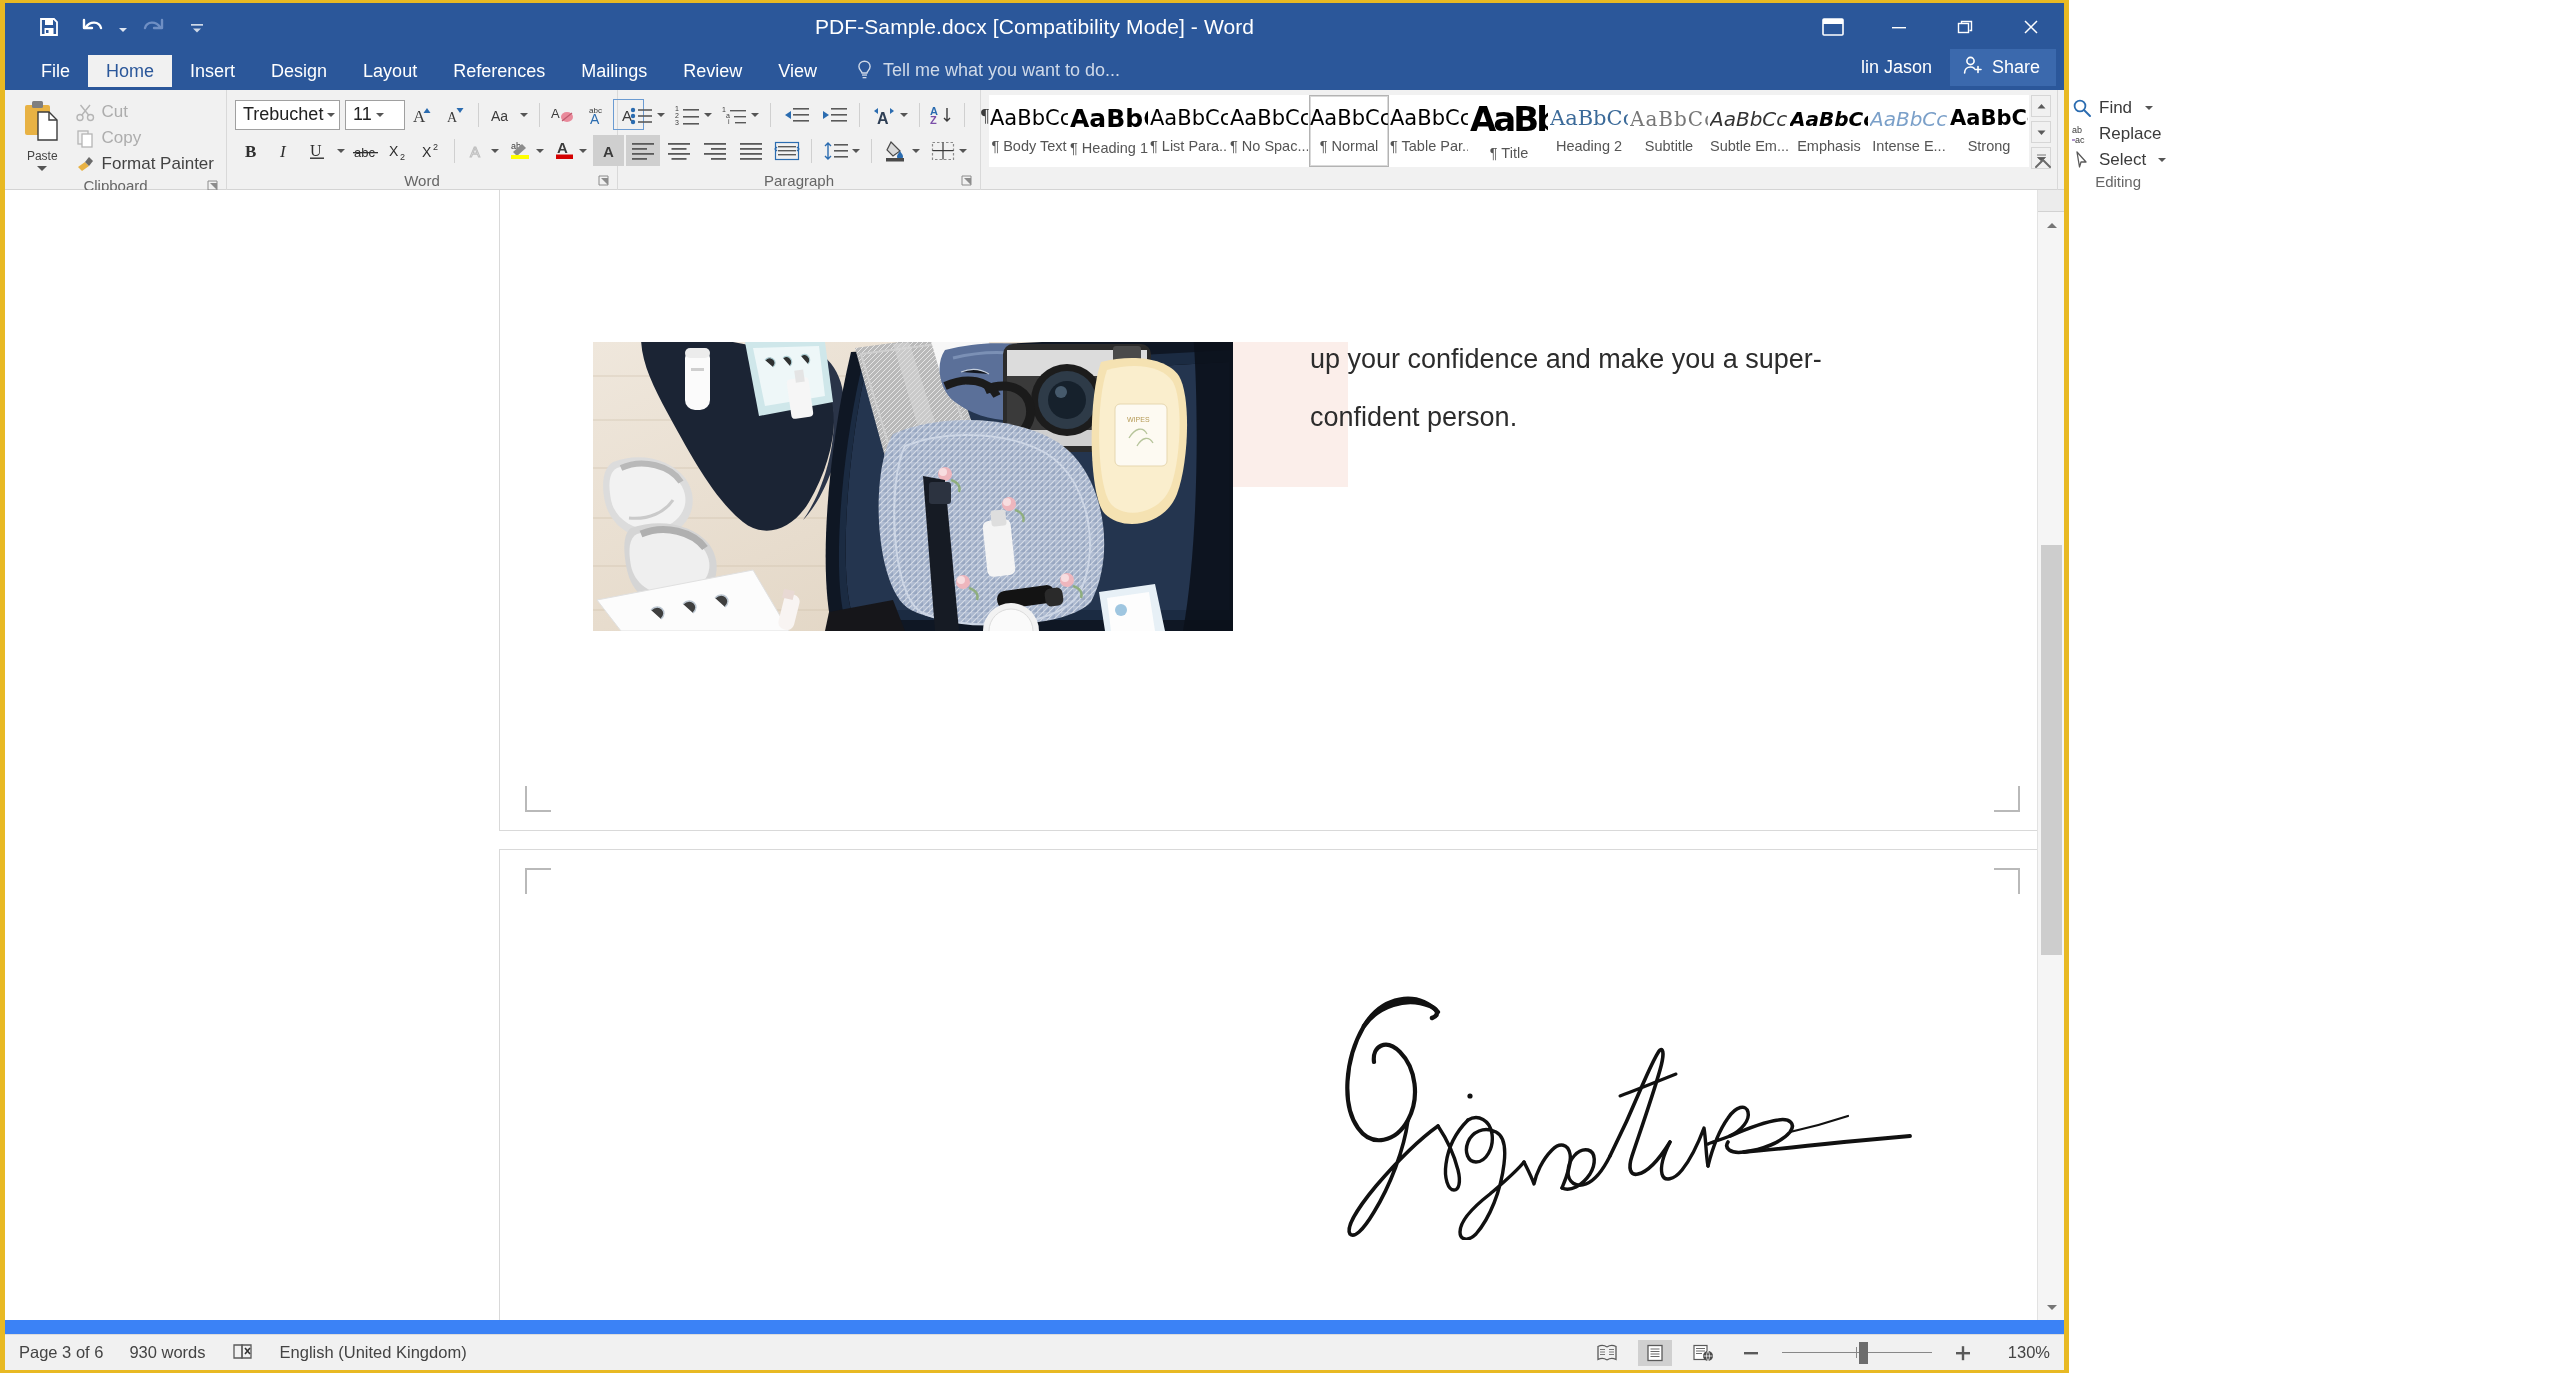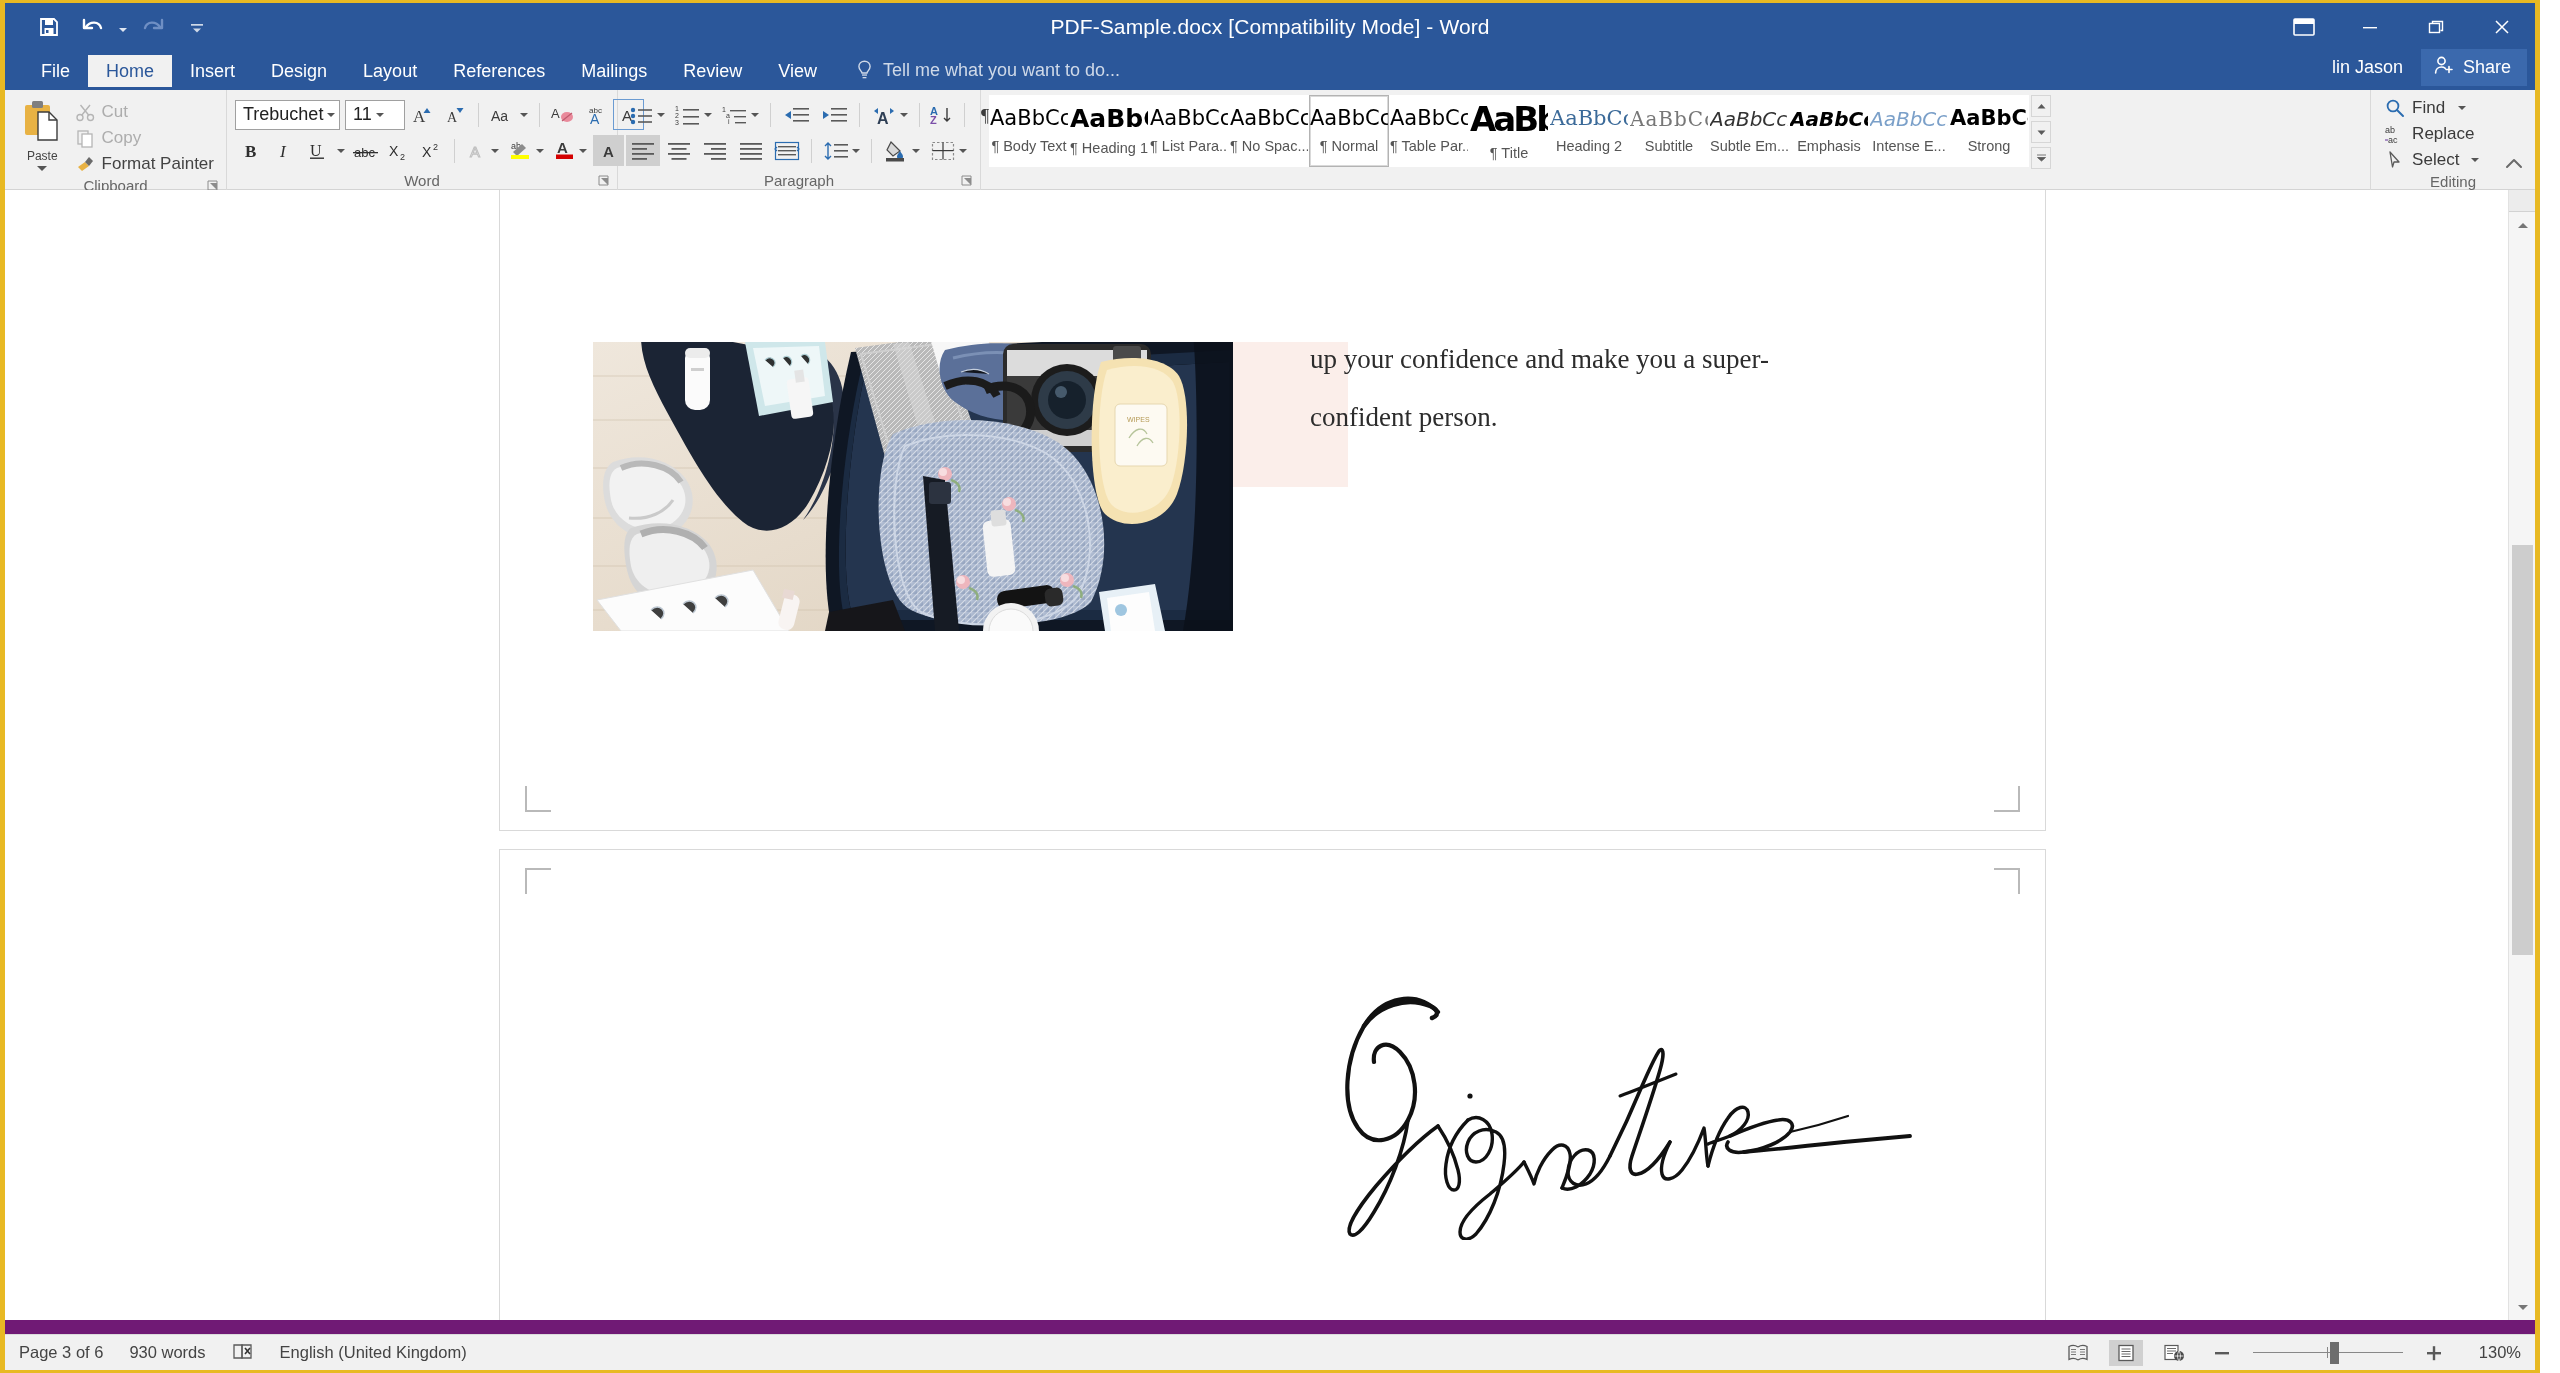--- a/index.html
+++ b/index.html
@@ -2,21 +2,21 @@
 <html><head>
 <meta charset="utf-8">
 <style>
   * { box-sizing: border-box; margin: 0; padding: 0; }
   html, body {
     width: 2560px; height: 1373px;
     overflow: hidden;
     font-family: "Liberation Sans", sans-serif;
     background: #ffffff;
   }
-  .app { position: relative; width: 2540px; height: 1373px; background:#701a75;
+  .app { position: relative; width: 2069px; height: 1373px; background:#3b82f6;
          border-left: 5px solid #e8b923; border-right: 5px solid #e8b923;
          border-top: 3px solid #e8b923; border-bottom: 3px solid #e8b923; }
 
   
   .titlebar {
     position: relative; height: 48px; background: #2b579a;
     display: flex; align-items: center; color: #fff;
   }
   .qat { display: flex; align-items: center; gap: 0; padding-left: 22px; height: 48px; }
   .qat-btn { width: 44px; height: 40px; display:flex; align-items:center; justify-content:center;
@@ -84,21 +84,21 @@
   
   .editing-body { display:flex; flex-direction:column; padding-top:2px; }
   .collapse-ribbon { position:absolute; right:10px; top:63px; width:22px; height:22px; }
 
   
   .docarea { position:relative; background:#ffffff; height: 1130px; overflow:hidden; }
   .page { position:absolute; background:#fff; box-shadow: 0 0 0 1px #d9d9d9; }
   .mark { position:absolute; width:38px; height:38px; }
   .mark i { position:absolute; background:#b9b9b9; }
 
-  .doctext { position:absolute; font-family:Liberation Serif, serif; color:#2c2c2c; }
+  .doctext { position:absolute; font-family:Liberation Sans, sans-serif; color:#2c2c2c; }
 
   
   .photo { position:absolute; overflow:hidden; background:#e9e3dc; }
   .pinkblock { position:absolute; background:#fbeeea; }
 
   
   .sig { position:absolute; }
 
   
   .vscroll { position:absolute; right:0; top:0; width:27px; bottom:0; background:#f5f5f5; border-left:1px solid #e2e2e2;}

